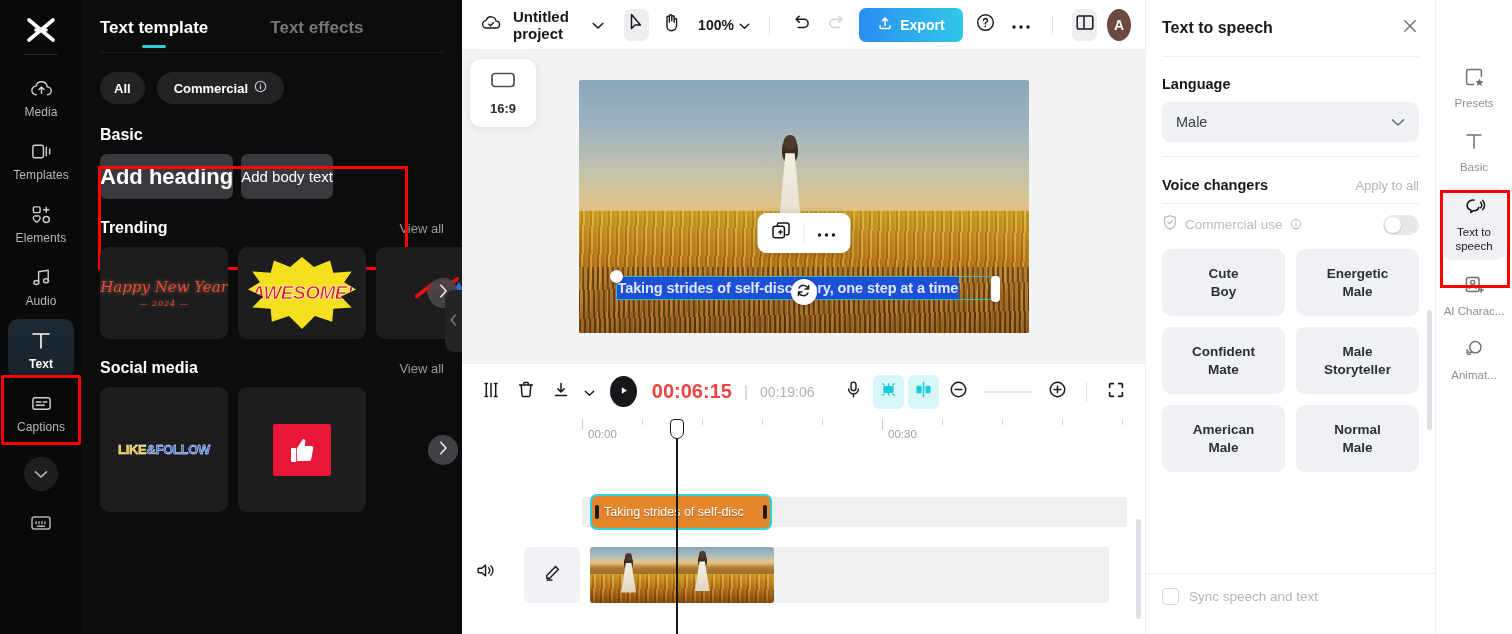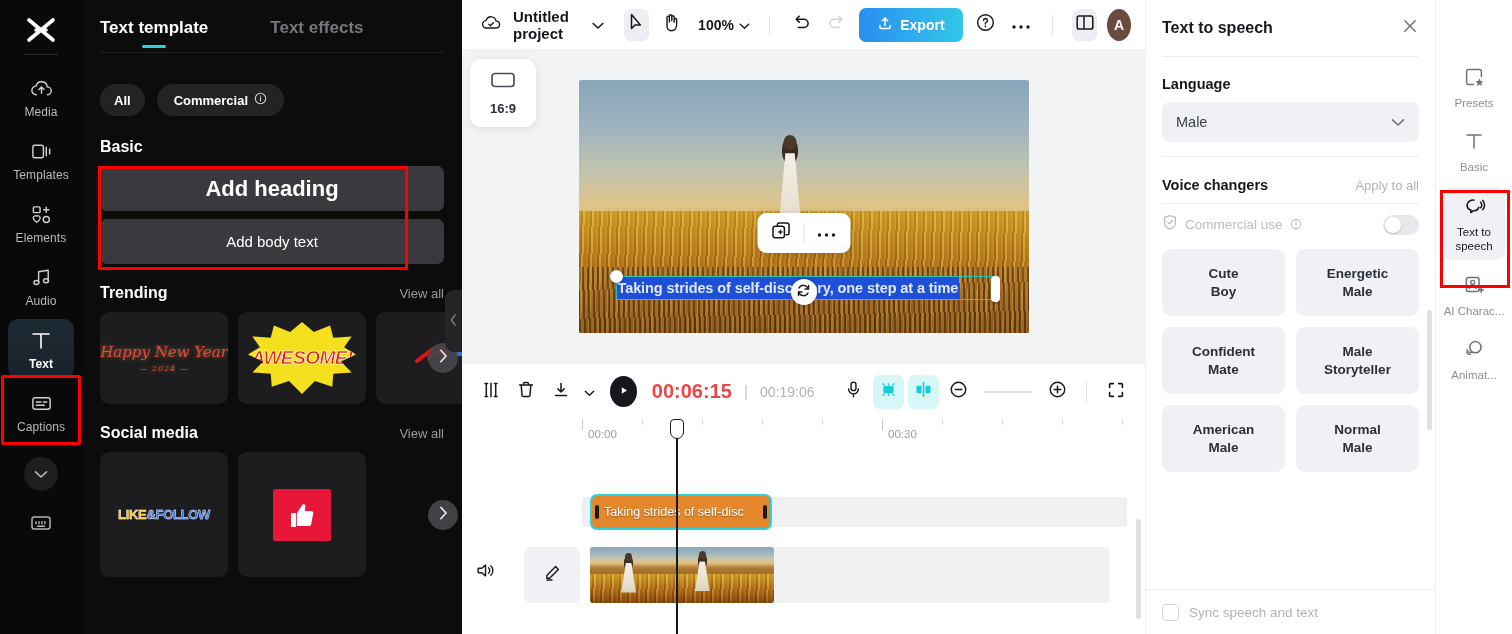--- a/index.html
+++ b/index.html
@@ -48,28 +48,28 @@
   .tp-tab.active { color: #ffffff; }
   .tp-tab.active::after {
     content: ""; position: absolute; left: 50%; transform: translateX(-50%);
     bottom: 4px; width: 24px; height: 3px; border-radius: 2px; background: #31d0d8;
   }
   .tp-divider { height: 1px; background: #1d1d1f; margin: 0 18px; }
   .tp-chips { display: flex; gap: 12px; padding: 19px 18px 0 18px; }
   .chip {
     background: #232326; color: #ffffff; font-size: 13px; font-weight: 700;
     border-radius: 16px; padding: 8px 17px; cursor: pointer;
-    display: flex; align-items: flex-end; gap: 6px; margin-top: 12px;
+    display: flex; align-items: flex-end; gap: 6px;
   }
   .chip.sm { padding: 8px 14px; }
   .tp-sec-title { color: #ffffff; font-size: 16px; font-weight: 700; padding: 22px 18px 10px; }
   .tp-sec-head { display: flex; align-items: center; justify-content: space-between; padding: 20px 18px 10px; }
   .tp-sec-head .h { color: #ffffff; font-size: 16px; font-weight: 700; }
   .tp-sec-head .v { color: #9a9a9f; font-size: 13px; cursor: pointer; }
-  .basic-list { padding: 0 18px; display: flex; flex-direction: column; gap: 8px; }
+  .basic-list { padding: 0 18px; display: flex; flex-direction: row; gap: 8px; }
   .basic-btn {
     height: 45px; background: #3a3a3e; border-radius: 7px; color: #ffffff;
     display: flex; align-items: center; justify-content: center; cursor: pointer;
   }
   .basic-btn.heading { font-size: 22px; font-weight: 700; }
   .basic-btn.body { font-size: 15px; font-weight: 400; }
   .tp-hl {
     position: absolute; border: 3px solid #ff0000; pointer-events: none;
   }
   .grid3 { display: flex; gap: 10px; padding: 0 18px; position: relative; }
@@ -218,21 +218,21 @@
   .comm-row { display:flex; align-items:center; gap:7px; padding: 10px 16px 0;}
   .comm-row .c { font-size:13.5px; color:#b8bcc2;}
   .toggle { margin-left:auto; width:36px; height:20px; border-radius:10px; background:#e6e8eb; position:relative; cursor:pointer;}
   .toggle::after { content:""; position:absolute; left:2px; top:2px; width:16px; height:16px; border-radius:50%; background:#fff; box-shadow:0 1px 2px rgba(0,0,0,.2);}
   .voice-grid { display:grid; grid-template-columns: 1fr 1fr; gap: 11px; padding: 14px 16px 0;}
   .voice-card {
     height: 67px; background:#eff1f4; border-radius:9px; display:flex; flex-direction:column;
     align-items:center; justify-content:center; gap:3px; cursor:pointer;
   }
   .voice-card span { font-size:13.5px; color:#2b2f36; font-weight:700;}
-  .rp-foot { position:absolute; left:0; right:0; bottom: 0; height: 45px; border-top:1px solid #eceef0;
+  .rp-foot { position:absolute; left:0; right:0; bottom: 16px; height: 45px; border-top:1px solid #eceef0;
     display:flex; align-items:center; gap:10px; padding: 0 16px; background:#fff;}
   .cbox { width:17px; height:17px; border-radius:4px; border:1.5px solid #d4d7db; cursor:pointer;}
   .rp-foot .l { font-size:13.5px; color:#b0b4ba;}
   .rp-scroll { position:absolute; right:3px; top: 310px; width:5px; height:120px; border-radius:3px; background:#dcdfe3;}
 
   
   .rrail { width: 77px; flex:0 0 77px; height:634px; background:#fff; border-left:1px solid #eceef0;
     display:flex; flex-direction:column; align-items:center; padding-top: 58px; position:relative;}
   .rr-item { width: 62px; padding: 8px 0 6px; border-radius:9px; display:flex; flex-direction:column;
     align-items:center; gap:4px; cursor:pointer; margin-bottom: 6px;}

